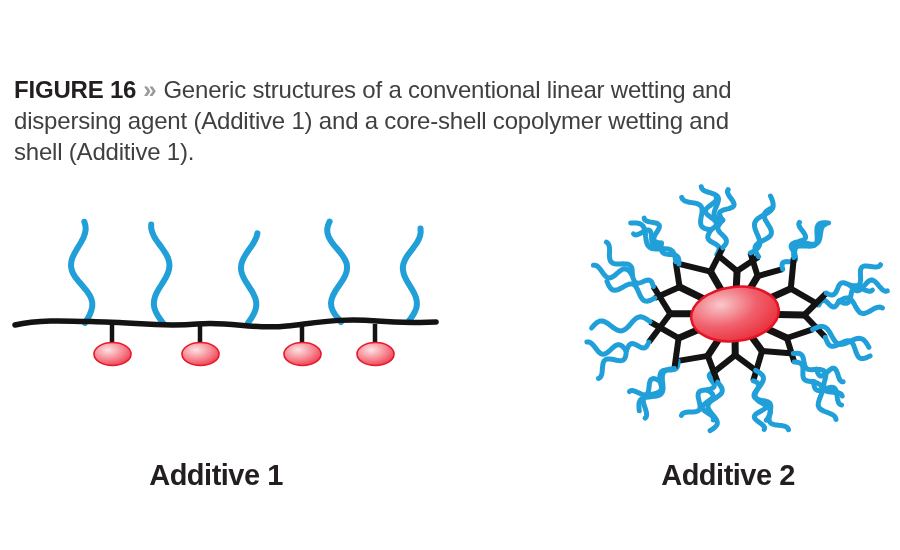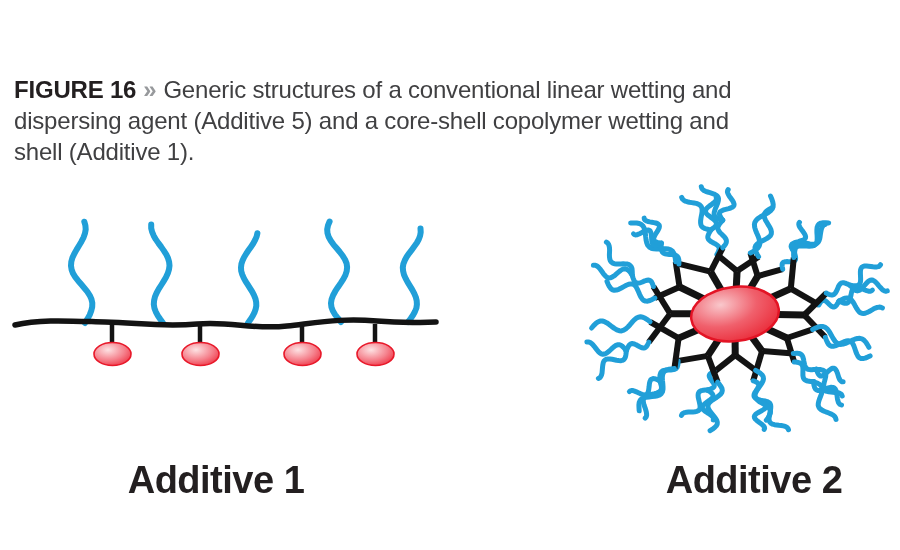--- a/index.html
+++ b/index.html
@@ -14,31 +14,31 @@
     letter-spacing:-0.2px;
   }
   .cap-line{display:block;white-space:nowrap;}
   .cap-label{font-weight:700;}
   .cap-sep{font-weight:700;margin:0 7px;}
   svg.diagram{position:absolute;display:block;}
   #additive1-svg{left:0px;top:190px;}
   #additive2-svg{left:575px;top:168px;}
   .fig-label{
     position:absolute;top:459px;width:260px;text-align:center;
-    font-size:38px;font-weight:700;letter-spacing:-0.5px;
+    font-size:29px;font-weight:700;letter-spacing:-0.5px;
   }
   .fig-label--1{left:86px;}
-  .fig-label--2{left:624px;}
+  .fig-label--2{left:598px;}
 </style>
 </head>
 <body>
 
 <p class="caption" style="color: rgb(64, 64, 66);">
   <span class="cap-line"><span class="cap-label" style="color: rgb(35, 31, 32);">FIGURE 16</span><span class="cap-sep" style="color: rgb(151, 153, 156);">»</span><span>Generic structures of a conventional linear wetting and</span></span>
-  <span class="cap-line">dispersing agent (Additive 5) and a core-shell copolymer wetting and</span>
+  <span class="cap-line">dispersing agent (Additive 1) and a core-shell copolymer wetting and</span>
   <span class="cap-line">shell (Additive 1).</span>
 </p>
 
 <svg id="additive1-svg" class="diagram" width="460" height="210" viewBox="0 0 460 210">
     <defs>
       <radialGradient id="anchorGrad" cx="38%" cy="32%" r="80%">
         <stop offset="0%" stop-color="#fde2e3"></stop>
         <stop offset="55%" stop-color="#f5838e"></stop>
         <stop offset="100%" stop-color="#ee2b3c"></stop>
       </radialGradient>

